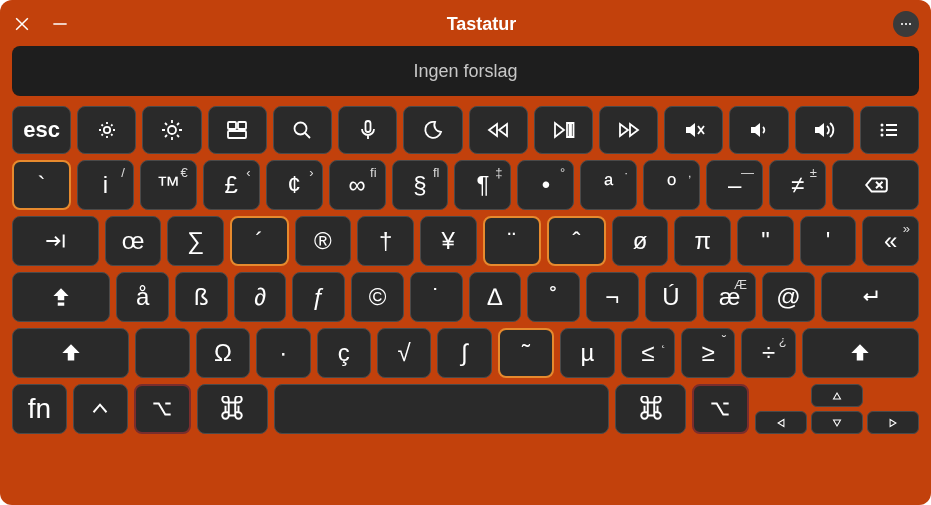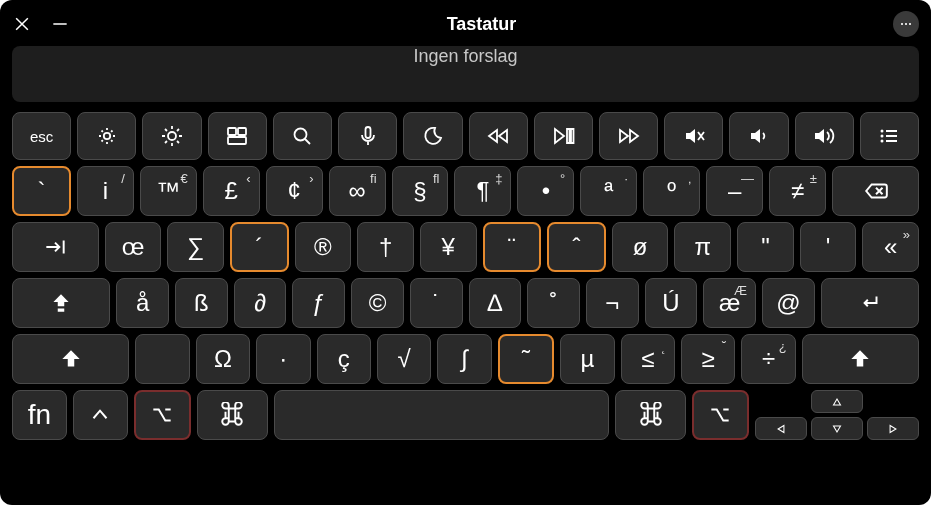--- a/index.html
+++ b/index.html
@@ -6,21 +6,21 @@
   body {
     background: #fff;
     font-family: -apple-system, BlinkMacSystemFont, "Helvetica Neue", Arial, sans-serif;
     display: flex;
     align-items: flex-start;
     justify-content: flex-start;
   }
   .window {
     width: 931px;
     height: 505px;
-    background: #000000;
+    background: #c2410c;
     border-radius: 12px;
     padding: 10px 12px 12px 12px;
     color: #fff;
     position: relative;
   }
   .titlebar {
     display: flex;
     align-items: center;
     justify-content: space-between;
     height: 28px;
@@ -30,22 +30,22 @@
   .tb-left .icon, .tb-right .icon { width: 20px; height: 20px; display:flex; align-items:center; justify-content:center; }
   .title { flex: 1; text-align: center; font-size: 18px; font-weight: 600; }
   .tb-right { display:flex; align-items:center; }
   .more-btn {
     width: 26px; height: 26px; border-radius: 50%; background: #3a3a3a;
     display:flex; align-items:center; justify-content:center;
   }
   .suggestion-bar {
     background: #1e1e1e;
     border-radius: 8px;
-    height: 56px;
-    display:flex; align-items:flex-start; justify-content:center;
+    height: 50px;
+    display:flex; align-items:center; justify-content:center;
     font-size: 18px; color: #c8c8c8;
     margin-bottom: 10px;
   }
   .rows { display:flex; flex-direction:column; gap:6px; }
   .krow { display:flex; gap:6px; }
   .key {
     background: #2a2a2a;
     border: 1px solid #4a4a4a;
     border-radius: 8px;
     height: 50px;
@@ -61,21 +61,21 @@
     font-size:13px; color:#ddd; font-weight:400;
   }
   .key.hl-orange { border: 2.5px solid #e68a2e; }
   .key.hl-red { border: 2px solid #7a2d2d; }
   .w1 { flex: 1 1 0; }
   .w125 { flex: 1.3 1 0; }
   .w15 { flex: 1.55 1 0; }
   .w175 { flex: 1.9 1 0; }
   .w2 { flex: 2.2 1 0; }
   .w6 { flex: 6.3 1 0; }
-  .esc { font-size: 15px; font-weight:400; }
+  .esc { font-size: 22px; font-weight:700; }
   .fn-row .key { height: 48px; }
   .fn-label { font-size: 28px; }
   .arrow-group {
     display:grid;
     grid-template-columns: repeat(3, 1fr);
     grid-template-rows: repeat(2, 1fr);
     gap: 4px;
     flex: 3.1 1 0;
     height: 50px;
   }

